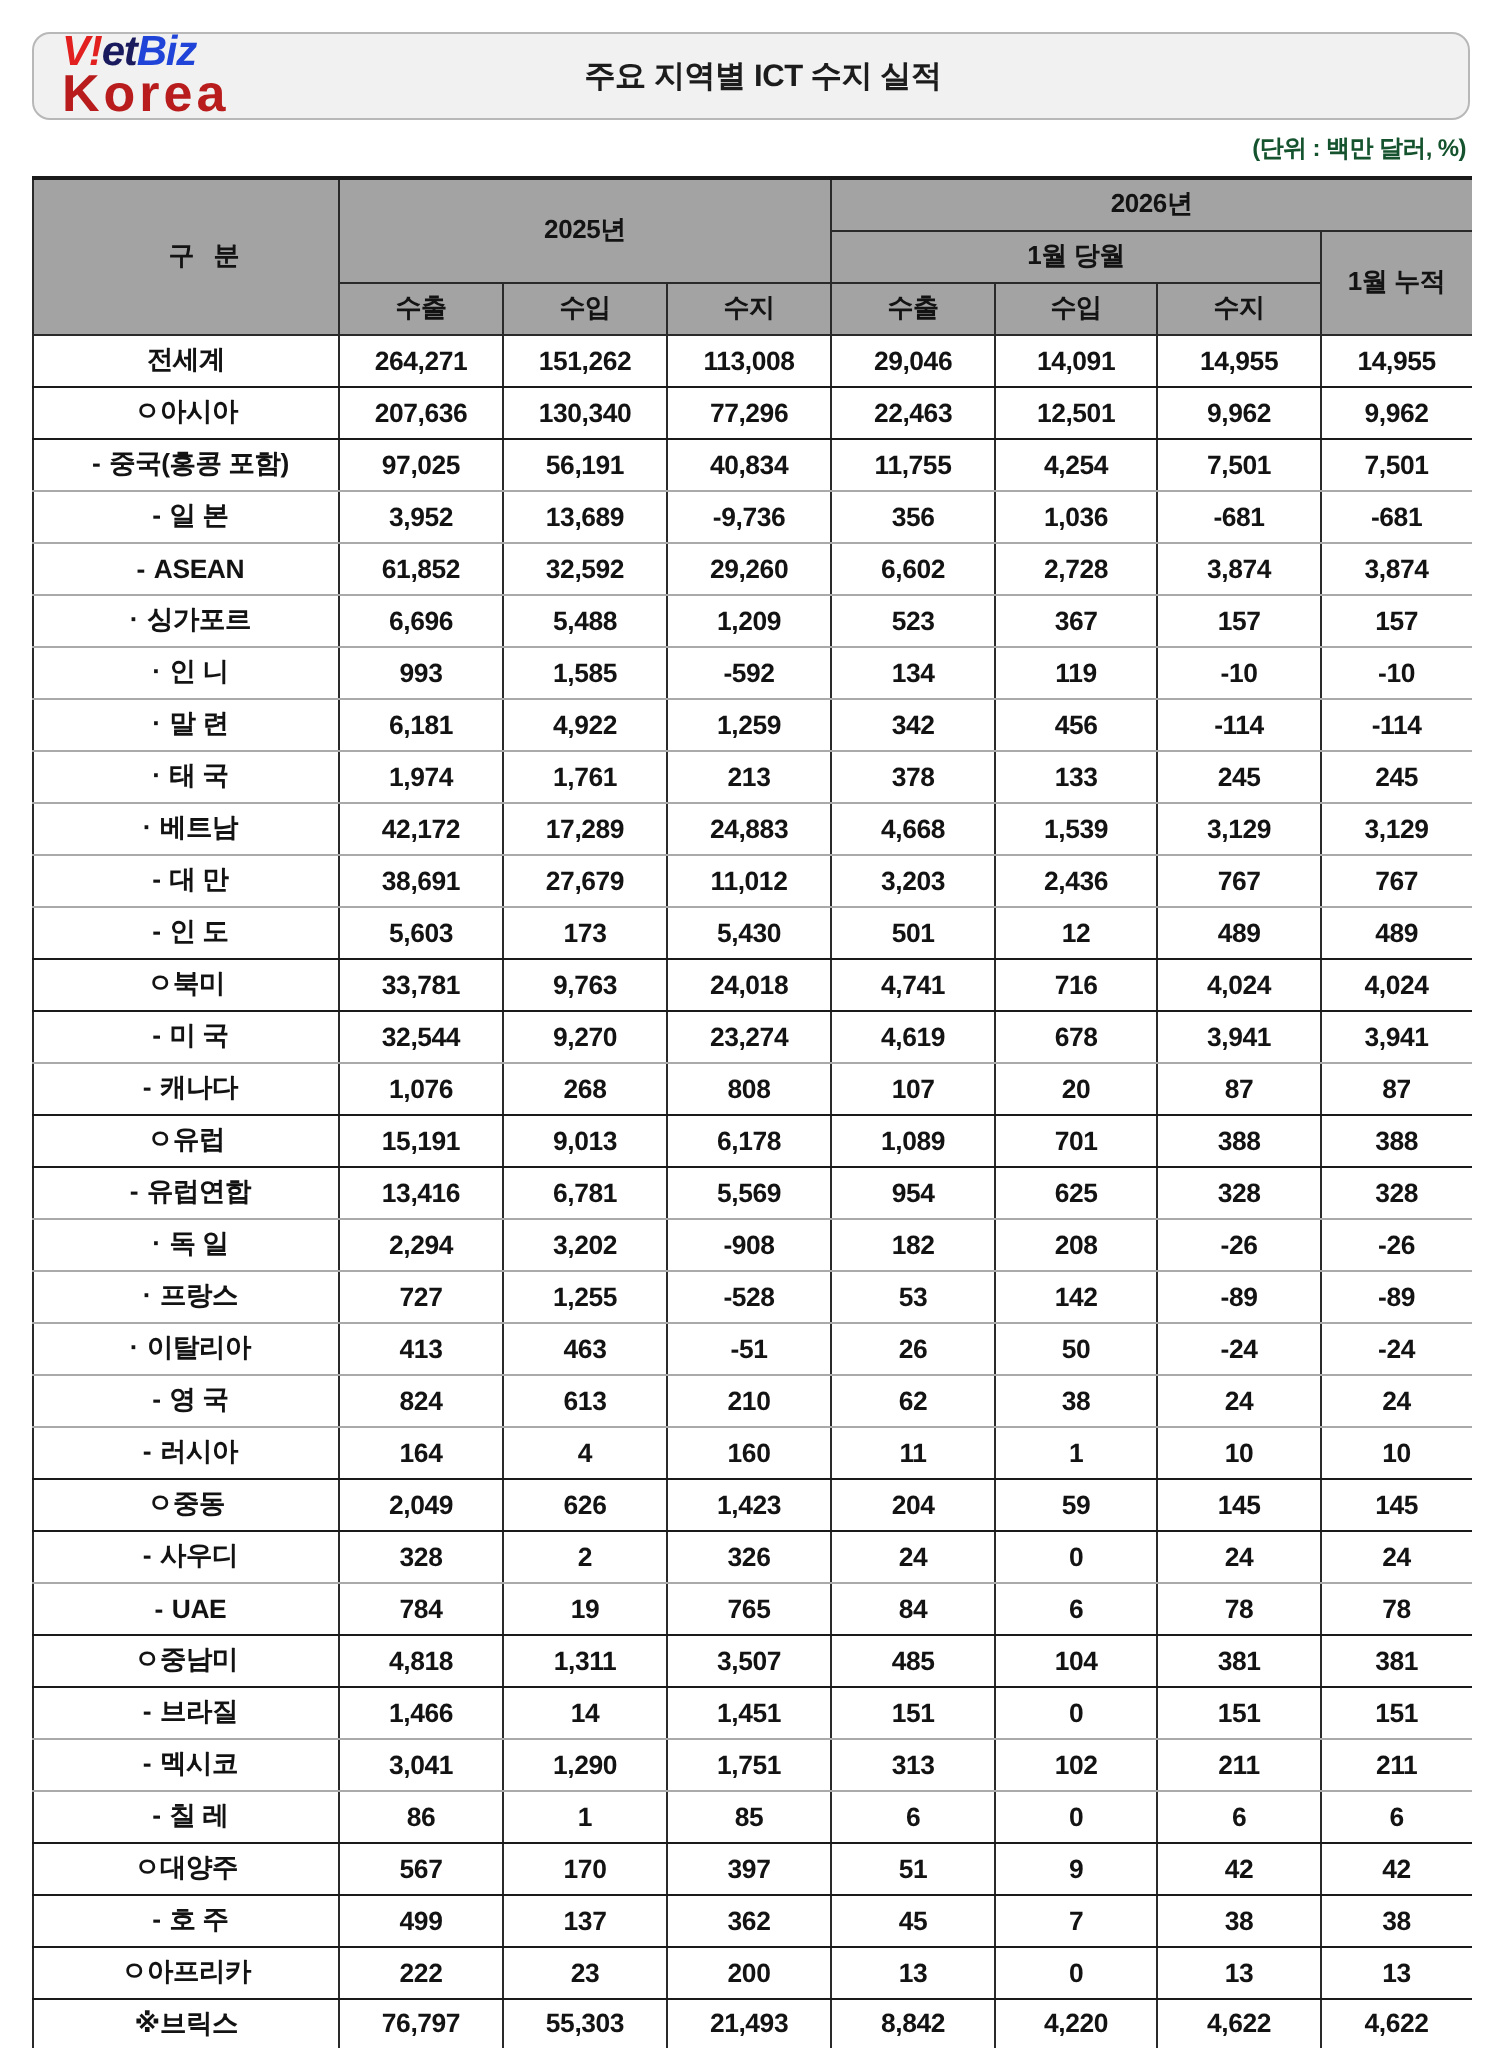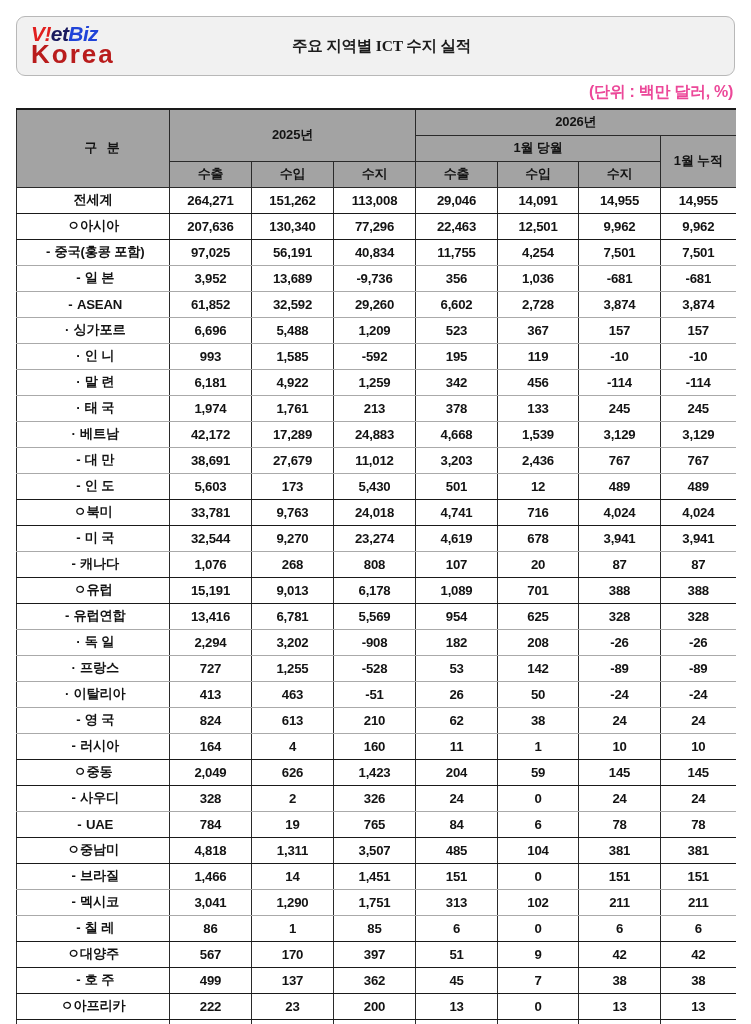--- a/index.html
+++ b/index.html
@@ -21,21 +21,21 @@
     width: 751px;
     height: 1024px;
     box-sizing: border-box;
     padding: 0 16px;
   }
 
   
   .header-bar {
     position: relative;
     margin-top: 16px;
-    height: 60px;
+    height: 44px;
     background: #f1f1f1;
     border: 1px solid #b8b8b8;
     border-radius: 9px;
     display: flex;
     align-items: center;
     justify-content: center;
     box-sizing: border-box;
     padding-left: 12px;
   }
   .logo {
@@ -62,29 +62,28 @@
   }
   .lg-red  { color: #e1201f; }
   .lg-navy { color: #1a1a5e; }
   .lg-blue { color: #2044d8; }
 
   .header-title {
     font-size: 15.5px;
     font-weight: bold;
     color: #1c1c1c;
     letter-spacing: -0.2px;
-    font-family: Liberation Serif, serif;
   }
 
   
   .unit-note {
     text-align: right;
-    font-size: 16px;
+    font-size: 12px;
     font-weight: bold;
-    color: #ec4899;
+    color: #14532d;
     margin: 6px 2px 5px 0;
     letter-spacing: -0.3px;
   }
 
   
   table.ict {
     border-collapse: collapse;
     width: 719px;
     table-layout: fixed;
     font-size: 12.6px;
@@ -249,21 +248,21 @@
           <td class="thick-left">523</td>
           <td>367</td>
           <td>157</td>
           <td class="thick-left">157</td>
         </tr>
         <tr>
           <td class="label ind3"><span class="mark">·</span><span>인 니</span></td>
           <td>993</td>
           <td>1,585</td>
           <td>-592</td>
-          <td class="thick-left">195</td>
+          <td class="thick-left">134</td>
           <td>119</td>
           <td>-10</td>
           <td class="thick-left">-10</td>
         </tr>
         <tr>
           <td class="label ind3"><span class="mark">·</span><span>말 련</span></td>
           <td>6,181</td>
           <td>4,922</td>
           <td>1,259</td>
           <td class="thick-left">342</td>

